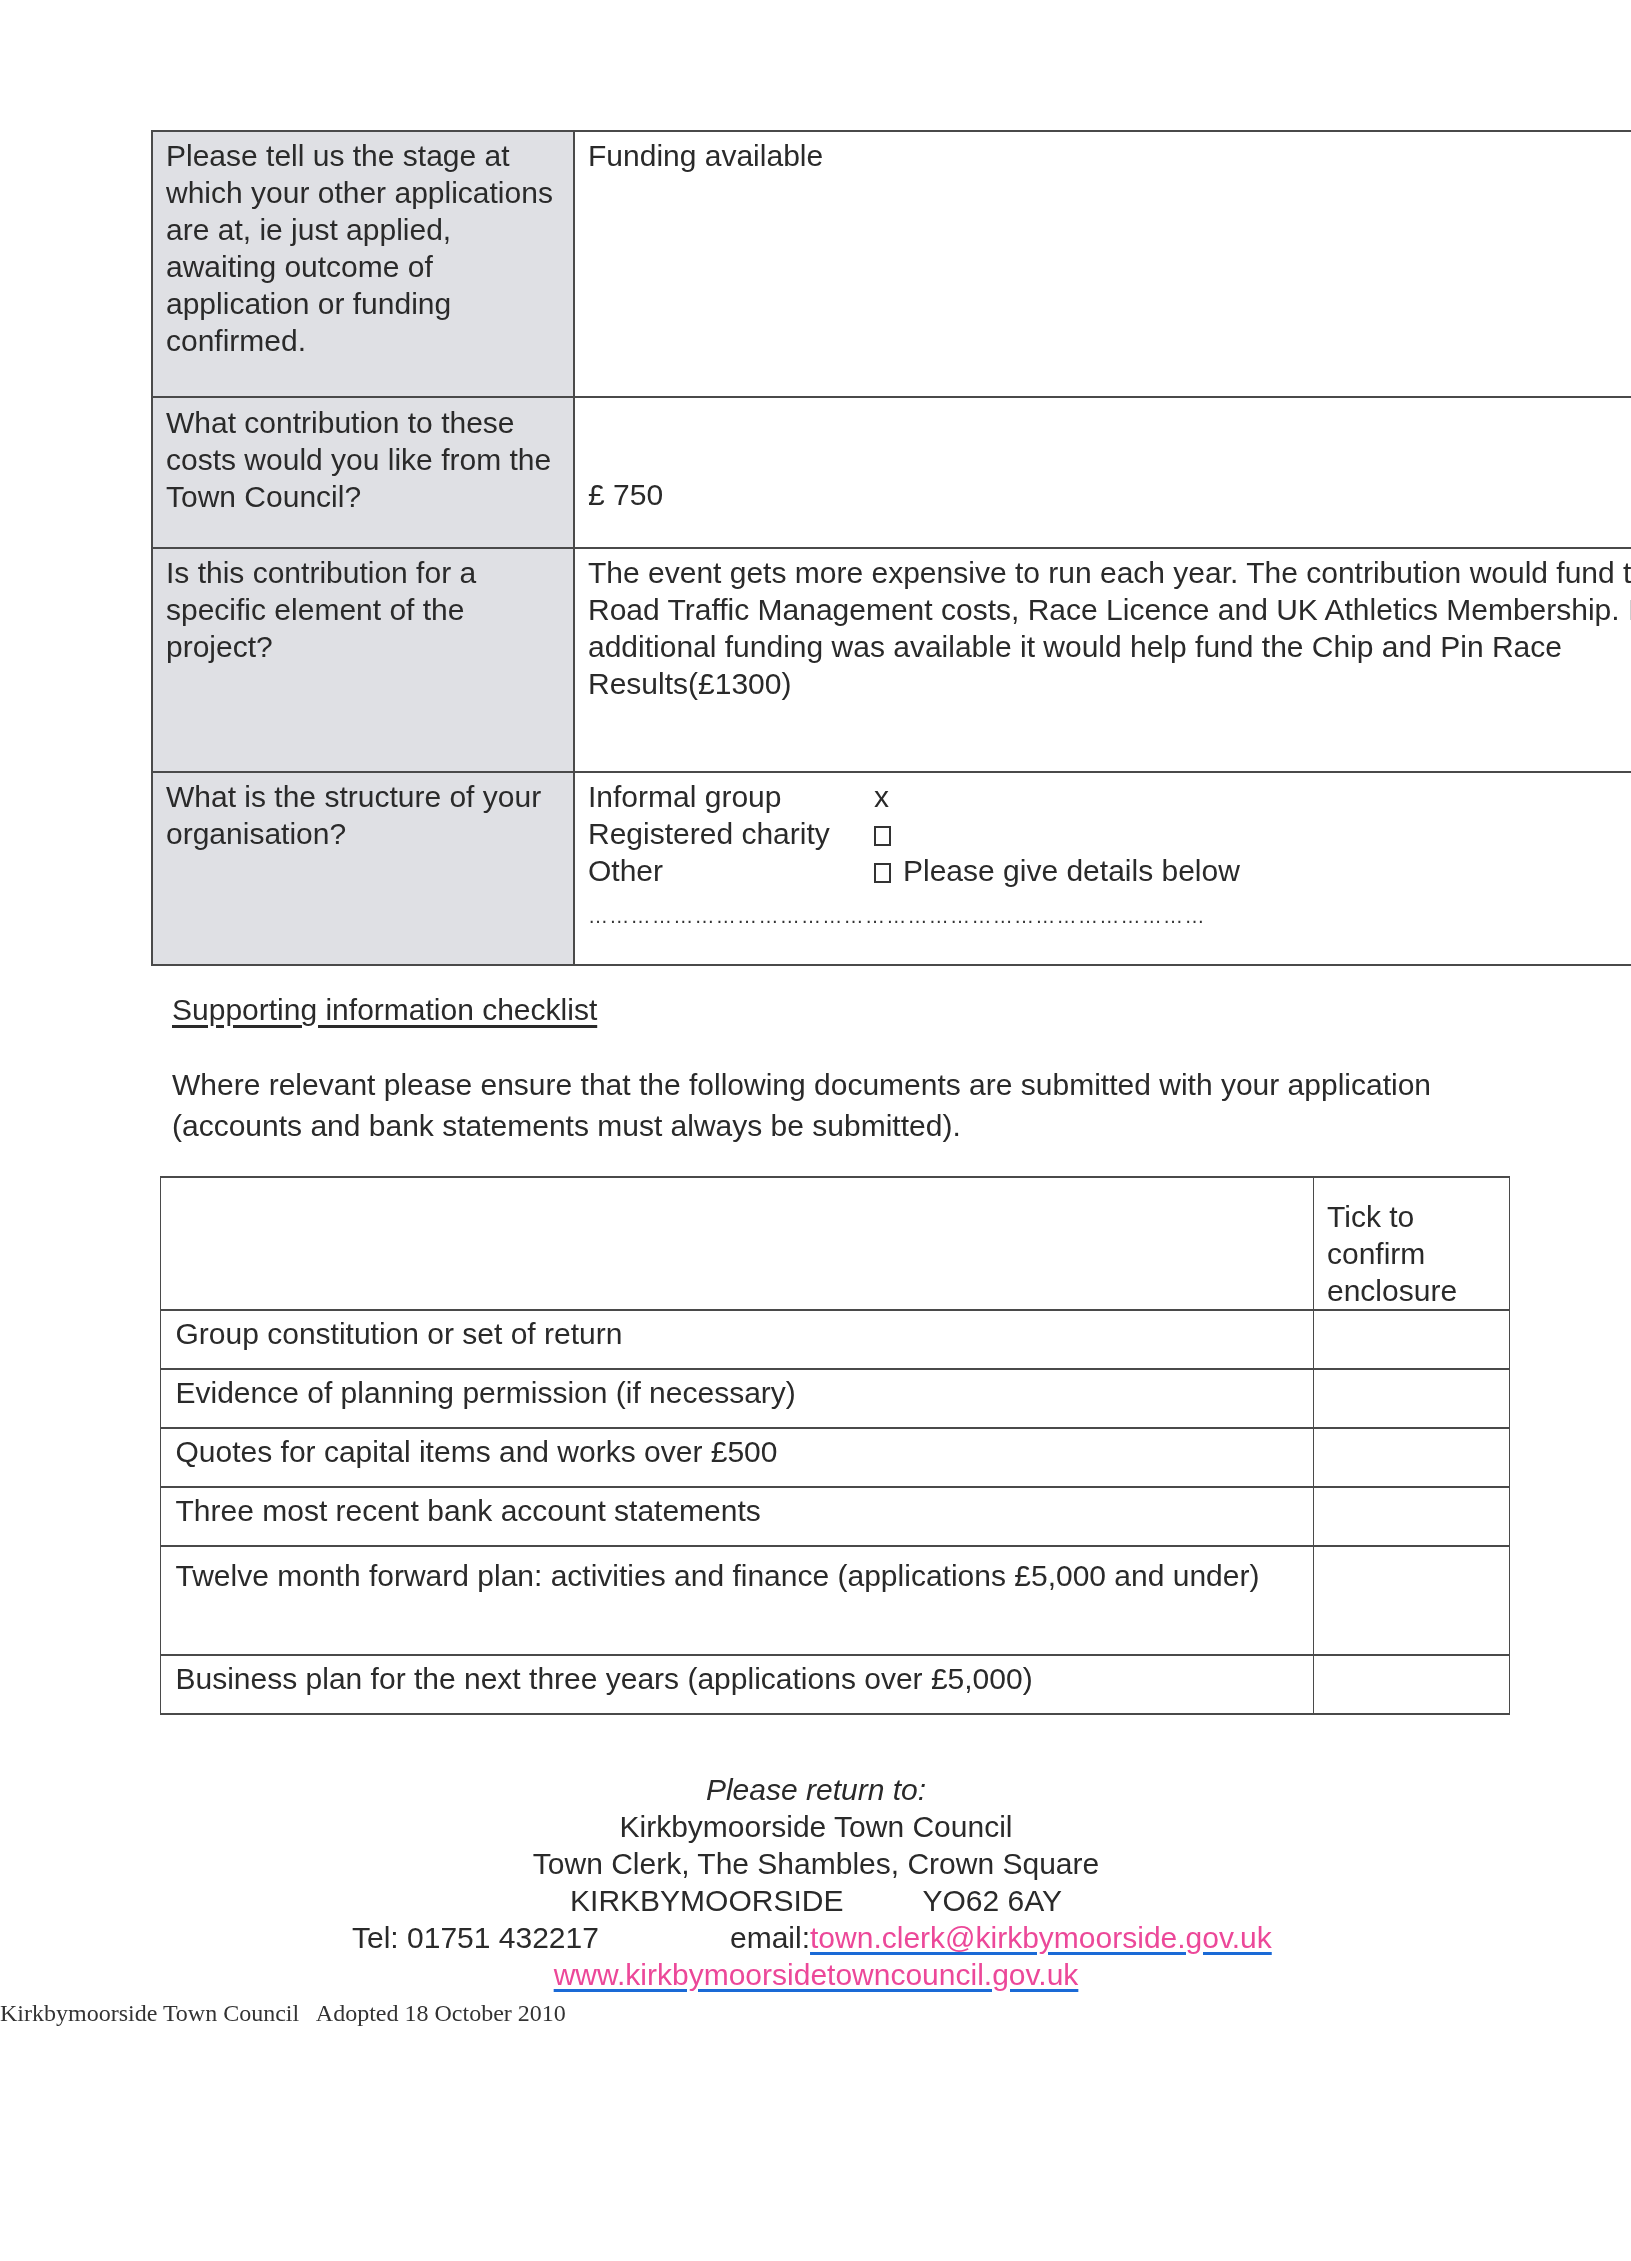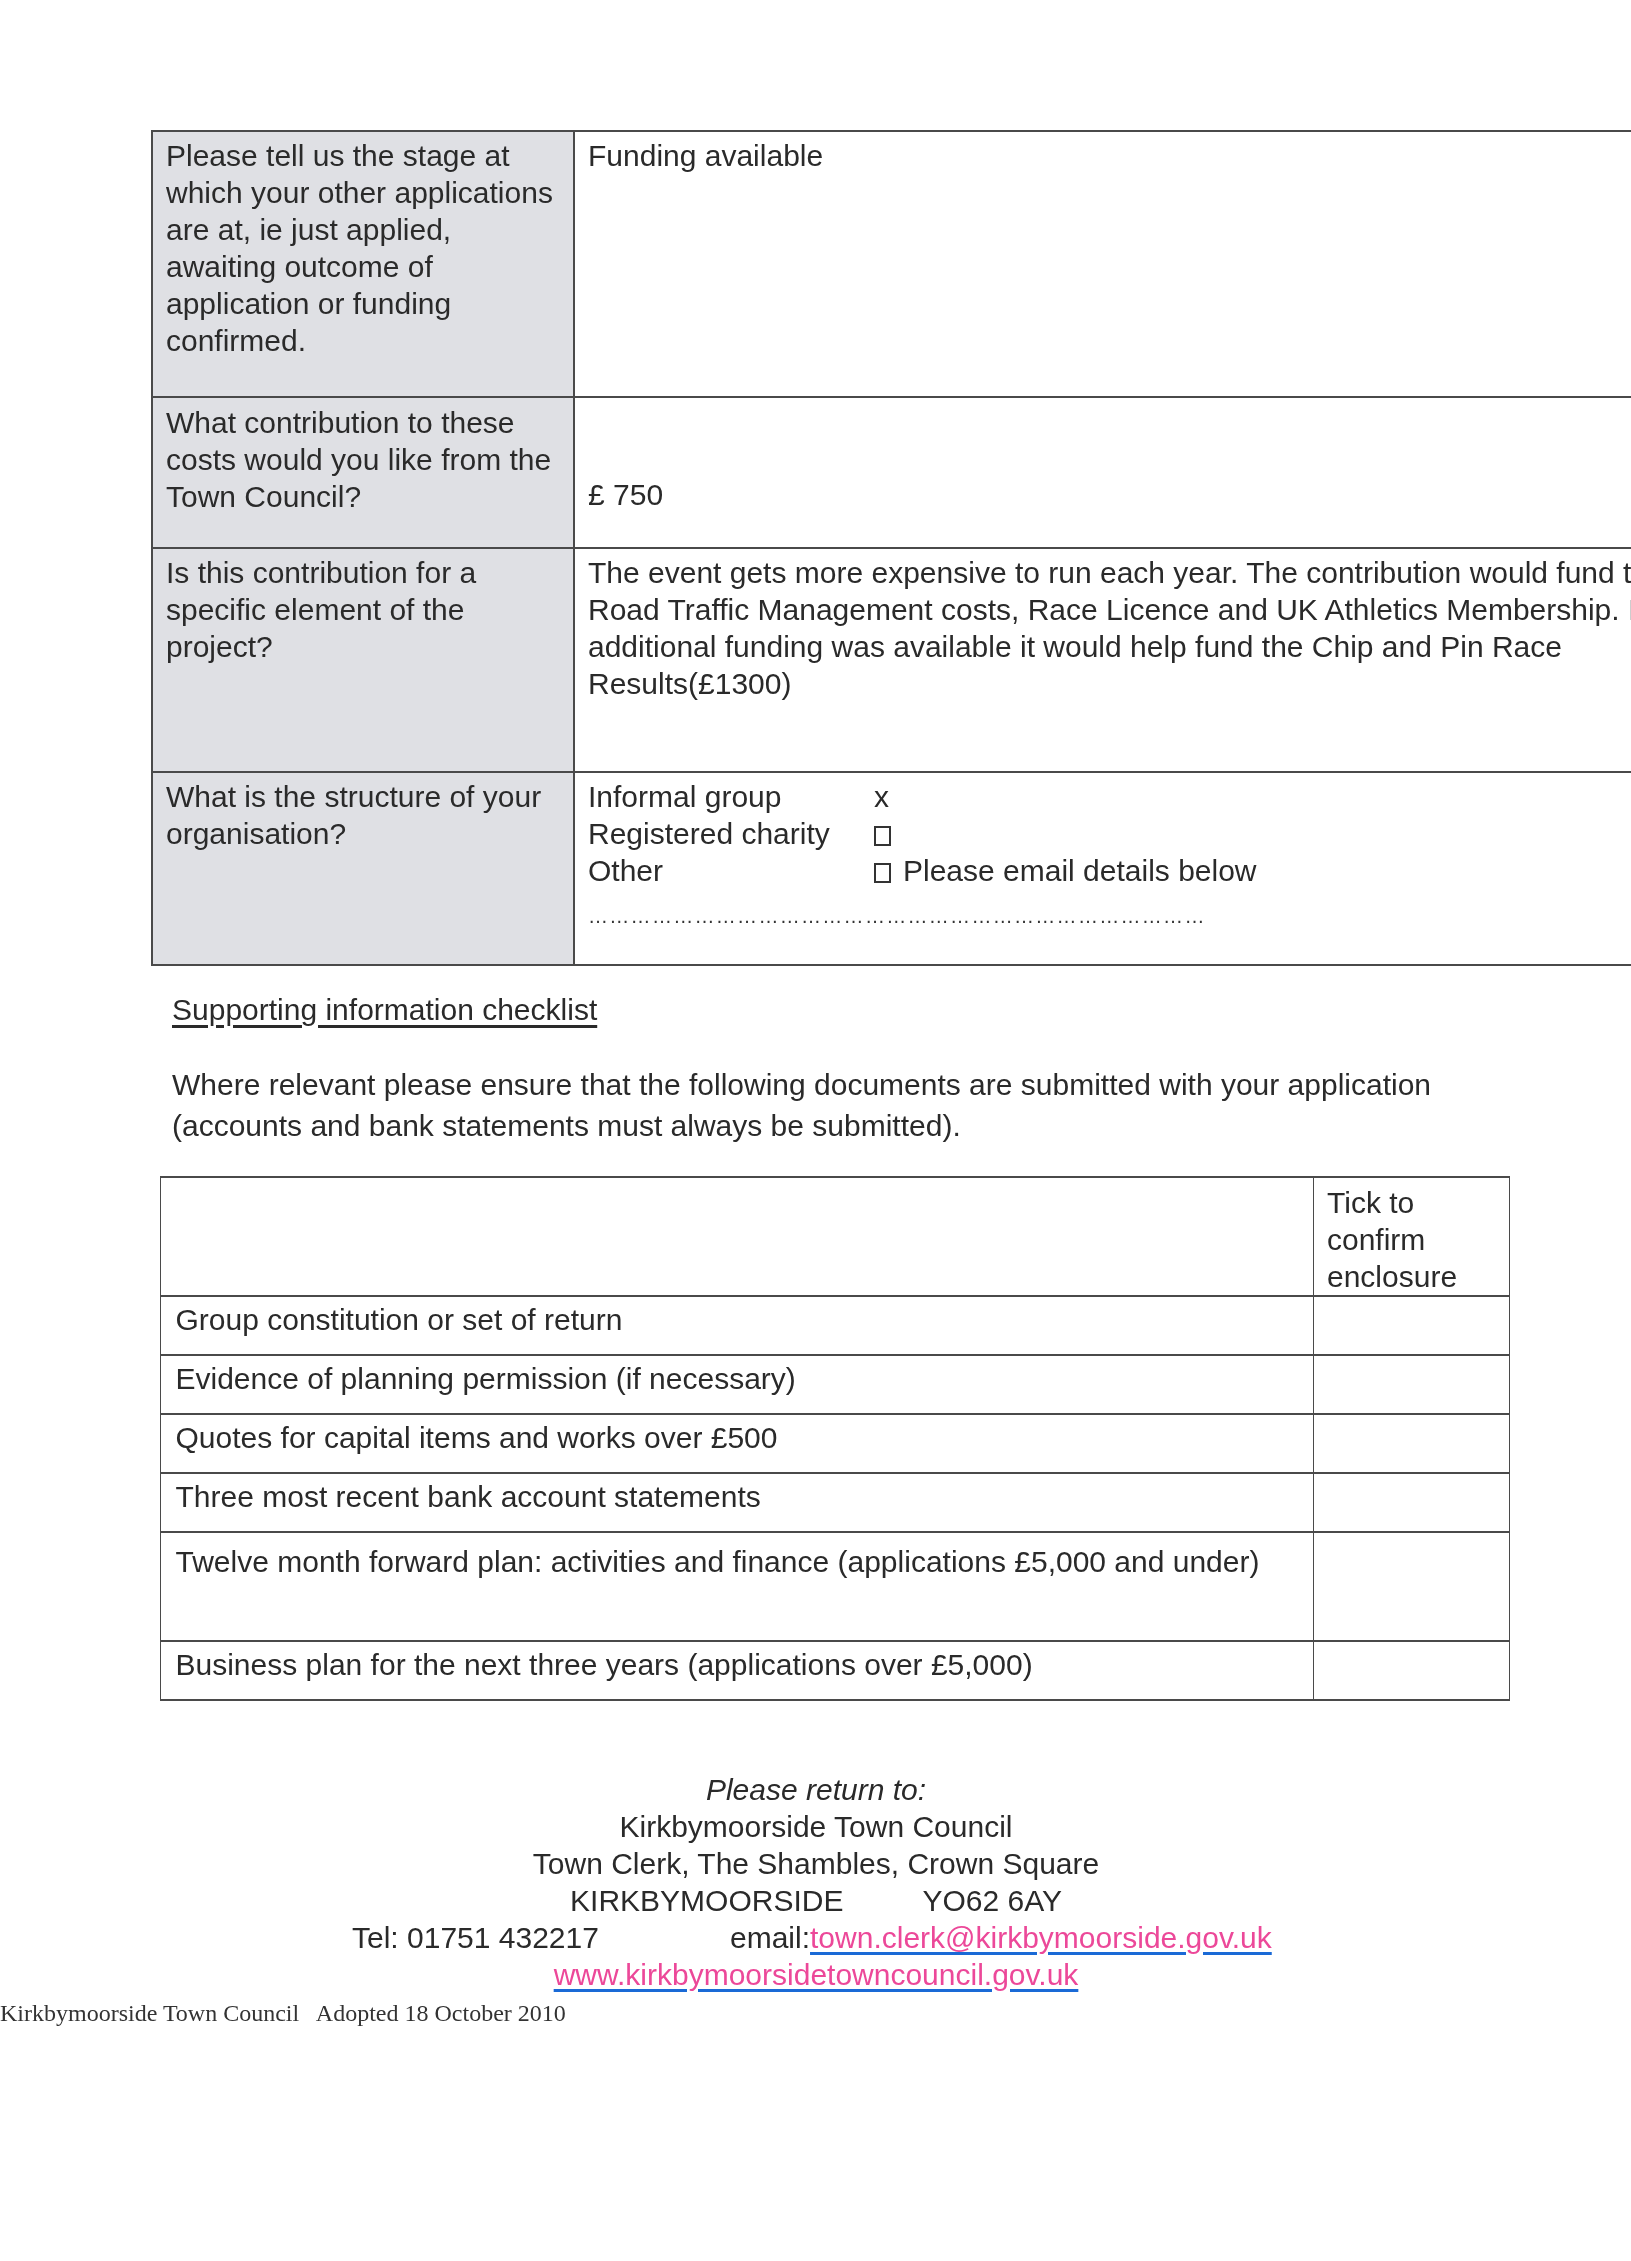--- a/index.html
+++ b/index.html
@@ -93,21 +93,21 @@
       border-top: 2px solid #4a4a4a;
       border-bottom: 2px solid #4a4a4a;
       border-left: 1.3px solid #4a4a4a;
       border-right: 1.3px solid #4a4a4a;
       font-size: 30px;
       line-height: 37px;
       vertical-align: top;
       padding: 4px 12px 0 14.5px;
     }
     #c-table td.tick { width: 170px; padding-left: 13px; }
-    #c-table tr.hdr td { height: 111px; padding-top: 6px; }
+    #c-table tr.hdr td { height: 111px; padding-top: 20px; }
     #c-table tr.item td { height: 53px; }
     #c-table tr.item.tall td { height: 103px; }
     #c-table tr.item.tall td.doc { line-height: 57px; padding-top: 0; }
     .tick-cell {
       cursor: pointer;
     }
 
     
     #return-block {
       left: 0;
@@ -176,21 +176,21 @@
         <span class="struct-label">Informal group</span>
         <span class="struct-mark">x</span>
       </div>
       <div class="struct-row">
         <span class="struct-label">Registered charity</span>
         <span class="struct-mark"><span class="box"></span></span>
       </div>
       <div class="struct-row">
         <span class="struct-label">Other</span>
         <span class="struct-mark"><span class="box"></span></span>
-        <span>Please email details below</span>
+        <span>Please give details below</span>
       </div>
       <div class="dots">……………………………………………………………………………</div>
     </td>
   </tr>
 </tbody>
   </table>
 
 <div id="checklist-heading" class="abs">Supporting information checklist</div>
 <div id="checklist-intro" class="abs">Where relevant please ensure that the following documents are submitted with your application (accounts and bank statements must always be submitted).</div>
 

